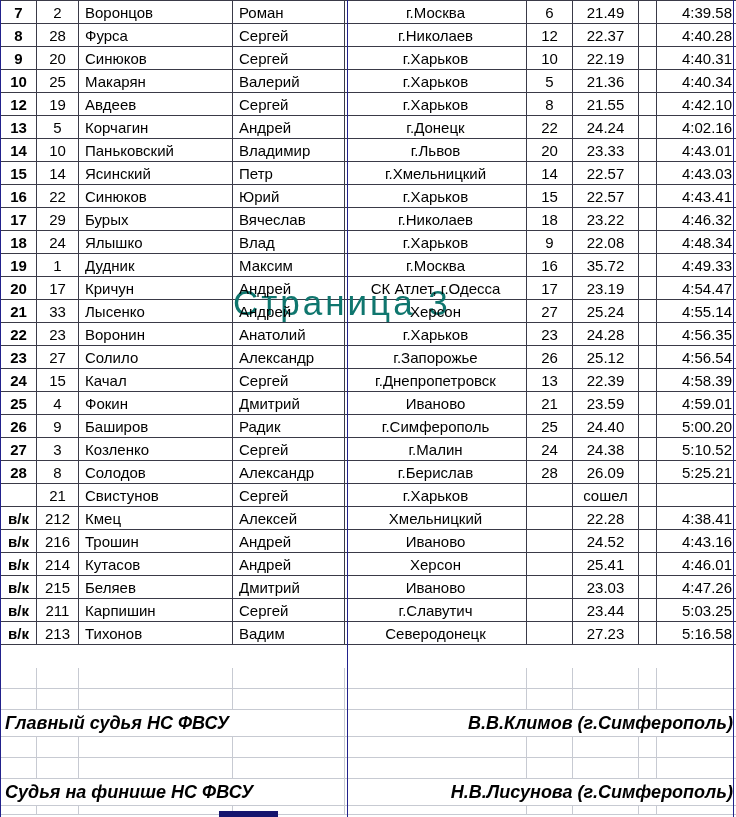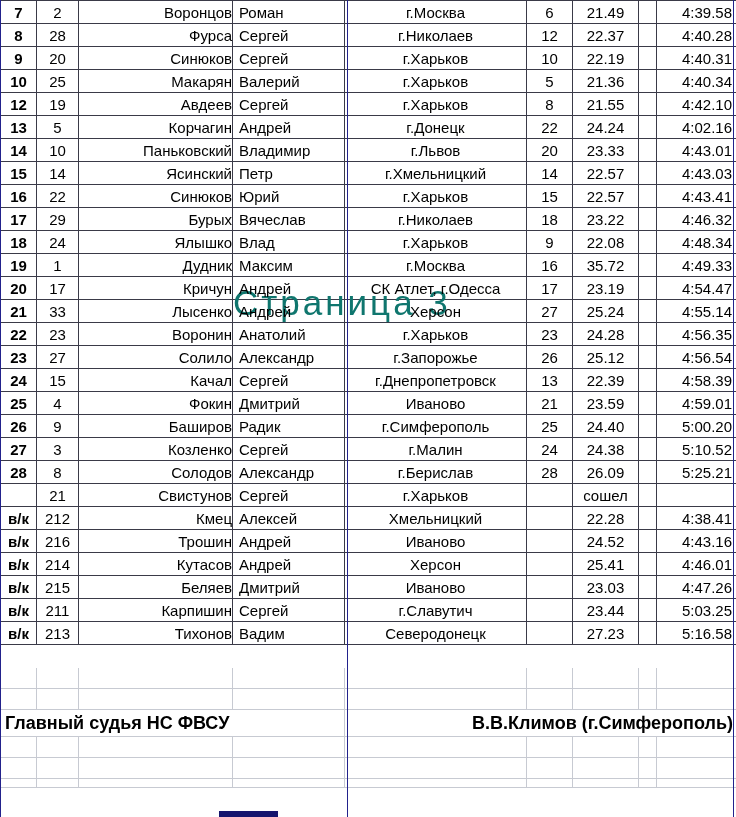--- a/index.html
+++ b/index.html
@@ -17,32 +17,32 @@
     border:1px solid #3a3a48;
     height:22px;
     font-size:15px;
     color:#000;
     padding:0;
     overflow:hidden;
     white-space:nowrap;
   }
   .c-place { text-align:center; font-weight:bold; }
   .c-bib   { text-align:center; }
-  .c-last  { text-align:right; padding-left:6px !important; }
+  .c-last  { text-align:left; padding-left:6px !important; }
   .c-first { text-align:left; padding-left:6px !important; }
   .c-city  { text-align:center;margin-left:20px; }
   .c-pos   { text-align:center; }
   .c-time  { text-align:center;margin-top:32px; }
   .c-sp    { }
   .c-total { text-align:right; padding-right:4px !important; }
   .ct { position:relative; z-index:6; }
 
   
   #lower { position:absolute; left:0; top:668px; }
-  #lower td { border:1px solid #c7cad2; padding:0; }
+  #lower td { border:1px solid #c7cad2; padding:0;font-style:italic; }
   #lower tr.first td { border-top:none; }
   tr.blank td  { height:20px; }
   tr.judge td {
     height:26px; font-size:18px; font-weight:bold;
     border-left:1px solid #c7cad2; border-right:1px solid #c7cad2;
     white-space:nowrap; overflow:hidden;
   }
   .judge-role { text-align:left;  padding-left:4px !important; }
   .judge-name { text-align:right; padding-right:3px !important; }
   tr.partial td { height:8px; border-bottom:none; }
@@ -452,20 +452,28 @@
           <td class="c-place"></td>
           <td class="c-bib"></td>
           <td class="c-last"></td>
           <td class="c-first"></td>
           <td class="c-city"></td>
           <td class="c-pos"></td>
           <td class="c-time"></td>
           <td class="c-sp"></td>
           <td class="c-total"></td>
         </tr>
+      <tr class="judge">
+        <td colspan="4" class="judge-role">
+          <span class="ct">Судья на финише  НС ФВСУ</span>
+        </td>
+        <td colspan="5" class="judge-name">
+          <span class="ct">Н.В.Лисунова (г.Симферополь)</span>
+        </td>
+      </tr>
       <tr class="blank partial">
           <td class="c-place"></td>
           <td class="c-bib"></td>
           <td class="c-last"></td>
           <td class="c-first"></td>
           <td class="c-city"></td>
           <td class="c-pos"></td>
           <td class="c-time"></td>
           <td class="c-sp"></td>
           <td class="c-total"></td>

